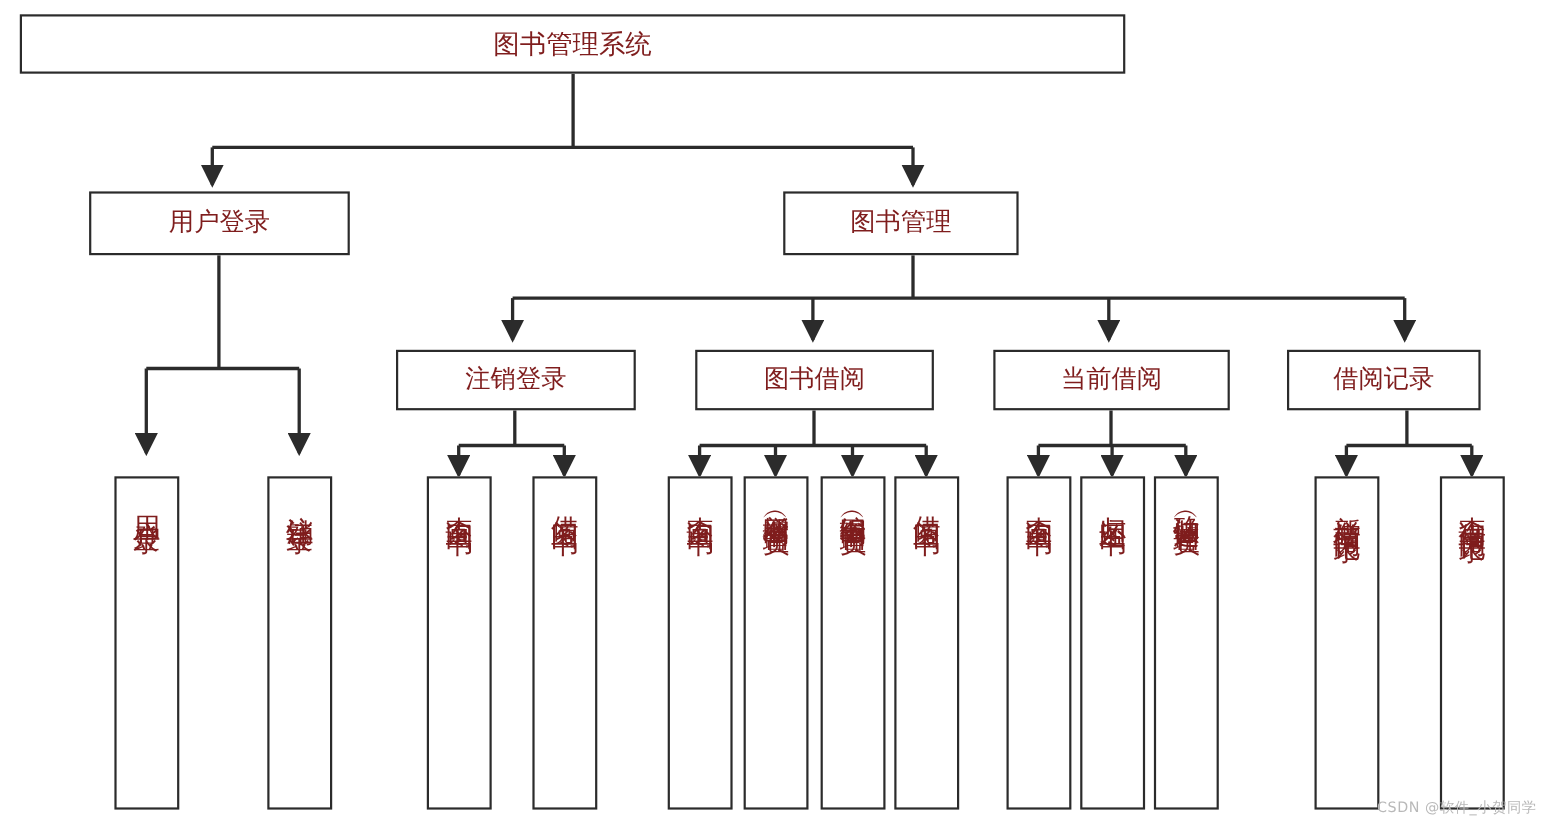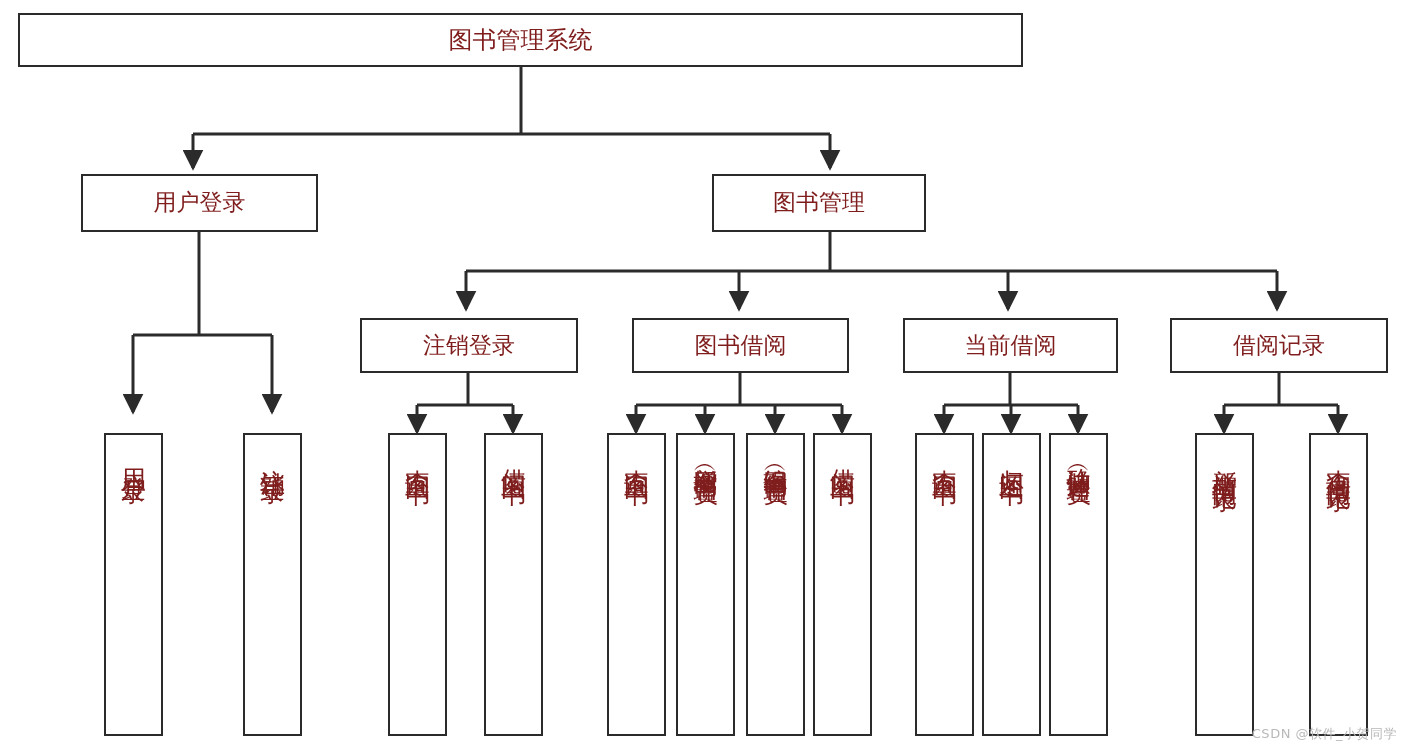--- a/index.html
+++ b/index.html
@@ -146,21 +146,21 @@
 
   <div class="node horiz" style="left:360px; top:318px; width:218px; height:55px;">
     <span class="lbl">注销登录</span>
   </div>
   <div class="node horiz" style="left:632px; top:318px; width:217px; height:55px;">
     <span class="lbl">图书借阅</span>
   </div>
   <div class="node horiz" style="left:903px; top:318px; width:215px; height:55px;">
     <span class="lbl">当前借阅</span>
   </div>
-  <div class="node horiz" style="left:1170px; top:318px; width:218px; height:55px;">
+  <div class="node horiz" style="left:1170px; top:318px; width:176px; height:55px;">
     <span class="lbl">借阅记录</span>
   </div>
 
   <div class="node vert" style="left:104px; top:433px; width:59px; height:303px;">
     <span class="lbl">用户登录</span>
   </div>
   <div class="node vert" style="left:243px; top:433px; width:59px; height:303px;">
     <span class="lbl">注销登录</span>
   </div>
 

